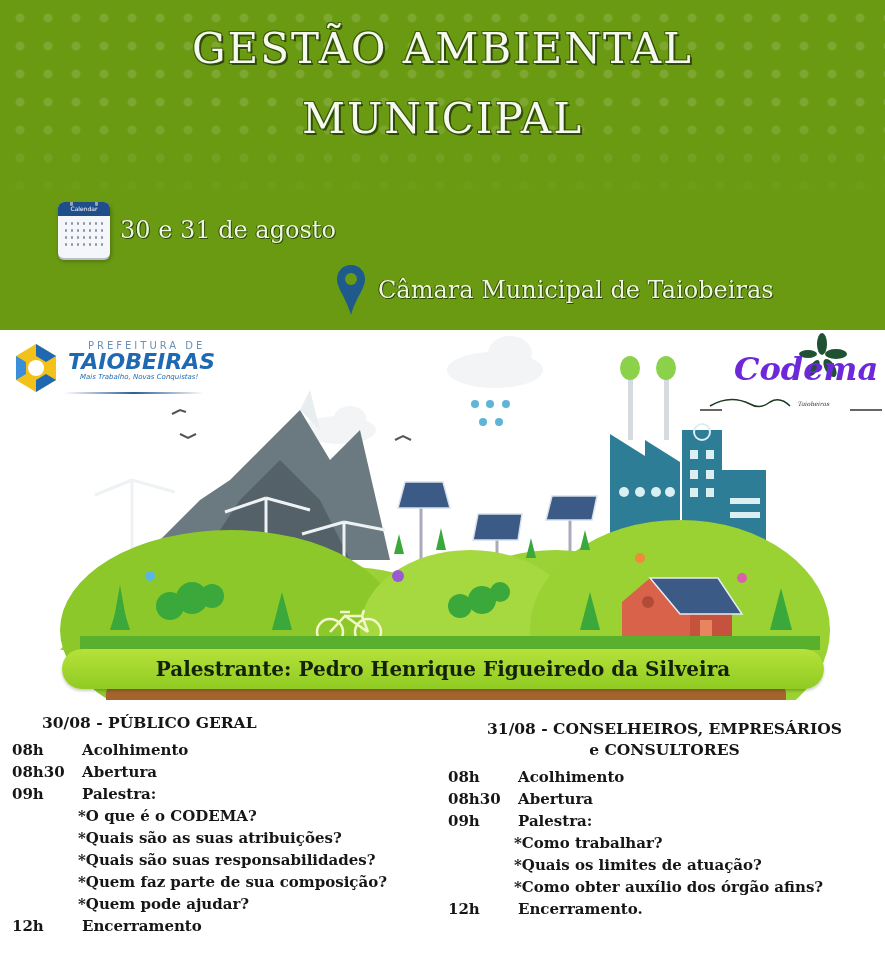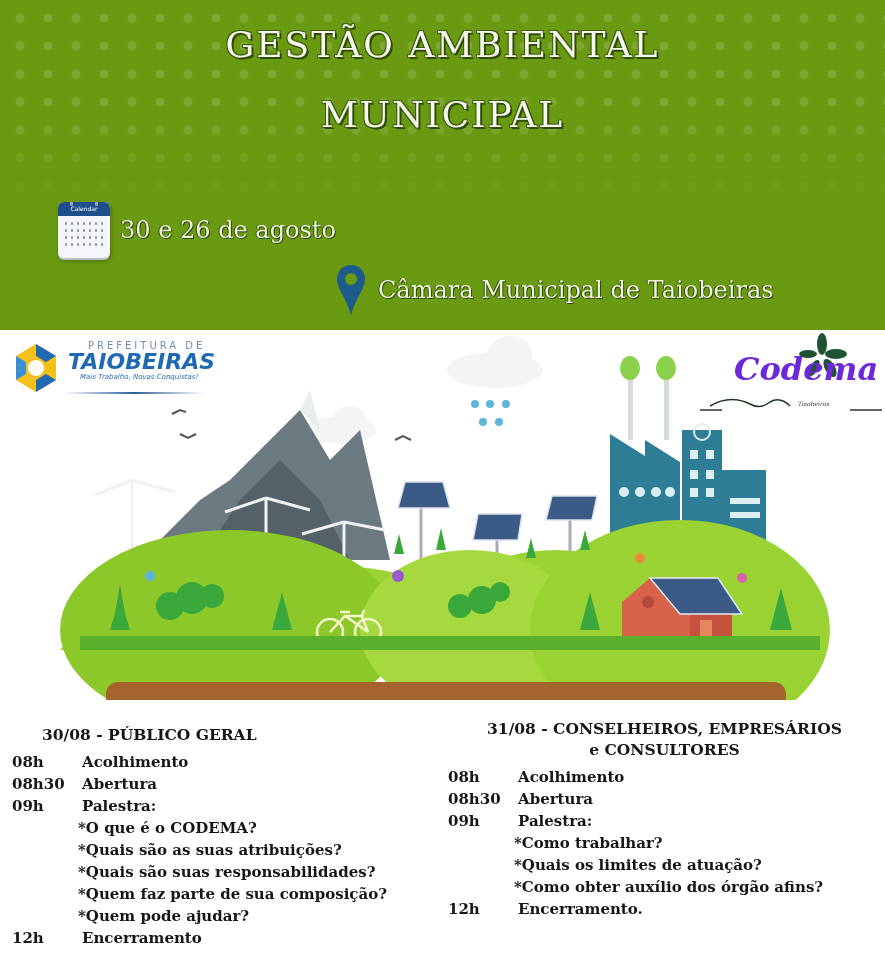--- a/index.html
+++ b/index.html
@@ -19,21 +19,21 @@
     background-position: 6px 4px;
   }
   .banner .dots-fade {
     position: absolute; left: 0; top: 120px; width: 885px; height: 80px;
     background: linear-gradient(to bottom, rgba(106,154,18,0), rgba(106,154,18,1));
   }
   .title {
     position: absolute; left: 0; width: 885px; text-align: center;
     font-family: "DejaVu Serif", serif;
     color: #f6f9ee;
-    font-size: 36px; letter-spacing: 2px; font-weight: normal;
+    font-size: 42px; letter-spacing: 2px; font-weight: normal;
     text-shadow: 2px 2px 0 #2f4a08, -1px -1px 0 #3d5e0c, 1px -1px 0 #3d5e0c, -1px 1px 0 #3d5e0c;
   }
   .title.l1 { top: 24px; }
   .title.l2 { top: 94px; }
 
   .date-row { position: absolute; left: 58px; top: 200px; height: 60px; display: flex; align-items: center; }
   .cal-icon {
     width: 52px; height: 56px; background: #f4f6fa; border-radius: 6px;
     box-shadow: 0 2px 0 #b9c0c8, 1px 3px 4px rgba(0,0,0,0.3);
     position: relative; overflow: hidden;
@@ -87,21 +87,21 @@
     position: absolute; left: 106px; top: 352px; width: 680px; height: 22px;
     background: #a5642e; border-radius: 12px 12px 0 0;
   }
 
   
   .schedule { position: absolute; left: 0; top: 700px; width: 885px; height: 260px; background: #ffffff; }
   .sched-col { position: absolute; top: 0; font-family: "DejaVu Serif", serif; font-weight: bold; color: #161616; font-size: 15px; }
   .col-left { left: 12px; width: 420px; }
   .col-right { left: 448px; width: 437px; }
   .sched-heading { font-size: 15.5px; line-height: 21px; }
-  .col-left .sched-heading { padding-left: 30px; padding-top: 24px; }
+  .col-left .sched-heading { padding-left: 30px; padding-top: 12px; }
   .col-right .sched-heading { text-align: center; padding-top: 18px; padding-right: 4px; }
   .row { display: flex; line-height: 22px; height: 22px; }
   .row .time { width: 70px; }
   .row .desc { }
   .bullet { padding-left: 66px; line-height: 22px; height: 22px; }
   .col-left .items { margin-top: 6px; }
   .col-right .items { margin-top: 6px; }
 </style>
 </head>
 <body>
@@ -113,21 +113,21 @@
   <div class="title l1">GESTÃO AMBIENTAL</div>
   <div class="title l2">MUNICIPAL</div>
 
   <div class="date-row">
     <div class="cal-icon">
       <div class="cal-head">Calendar</div>
       <div class="ring" style="left:12px"></div>
       <div class="ring" style="left:37px"></div>
       <div class="cal-grid"></div>
     </div>
-    <div class="date-text">30 e 26 de agosto</div>
+    <div class="date-text">30 e 31 de agosto</div>
   </div>
 
   <div class="loc-row">
     <div class="pin-icon">
       <svg width="30" height="54" viewBox="0 0 30 54">
         <path d="M15 2 C6 2 1 9 1 16 C1 26 10 34 15 52 C20 34 29 26 29 16 C29 9 24 2 15 2 Z" fill="#1e5a8c"></path>
         <circle cx="15" cy="16" r="6" fill="#6a9a12"></circle>
       </svg>
     </div>
     <div class="loc-text">Câmara Municipal de Taiobeiras</div>
@@ -284,20 +284,21 @@
     <div class="codema-text">Codema</div>
     <svg width="185" height="20" viewBox="0 0 185 20" style="position:absolute;left:0;top:62px">
       <path d="M10 12 Q30 0 50 10 Q60 16 70 8 Q80 2 90 12" stroke="#1f3a22" stroke-width="1.5" fill="none"></path>
       <line x1="0" y1="16" x2="22" y2="16" stroke="#333" stroke-width="1.5"></line>
       <line x1="150" y1="16" x2="182" y2="16" stroke="#333" stroke-width="1.5"></line>
     </svg>
     <div class="codema-sub">Taiobeiras</div>
   </div>
 
   <div class="soil"></div>
+  <div class="speaker-bar">Palestrante: Pedro Henrique Figueiredo da Silveira</div>
 </div>
 
 <div class="schedule">
   <div class="sched-col col-left">
     <div class="sched-heading">30/08 - PÚBLICO GERAL</div>
     <div class="items">
       <div class="row">
         <span class="time">08h</span>
         <span class="desc">Acolhimento</span>
       </div>

